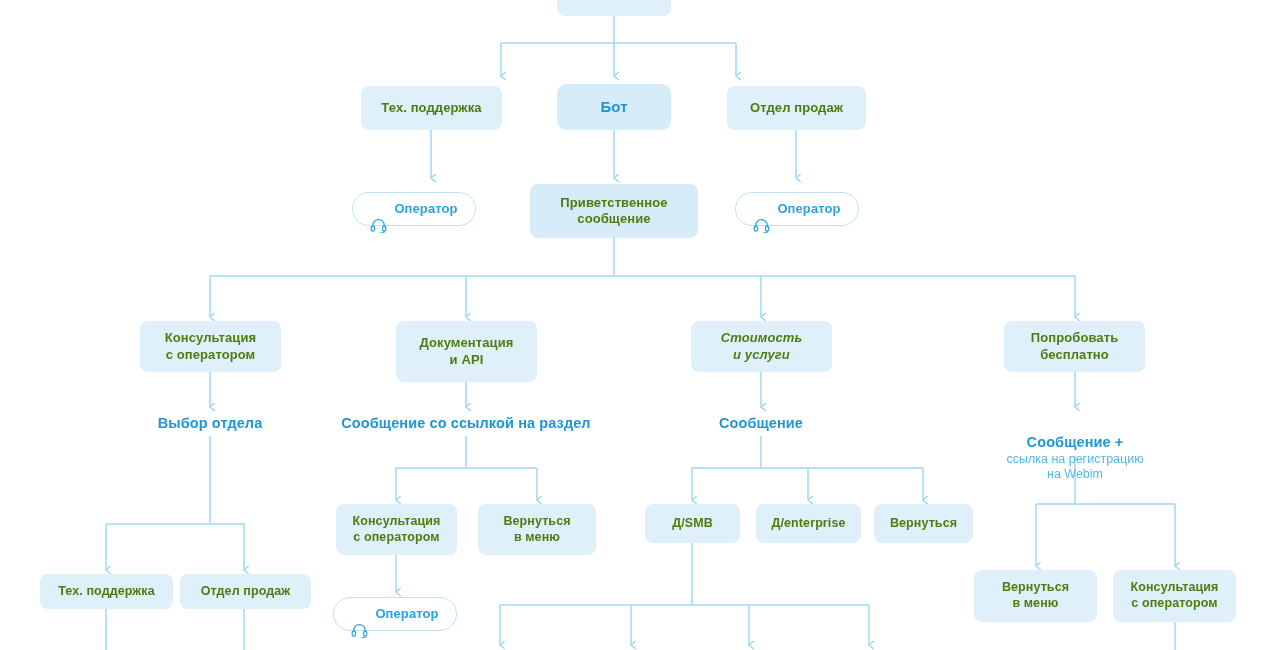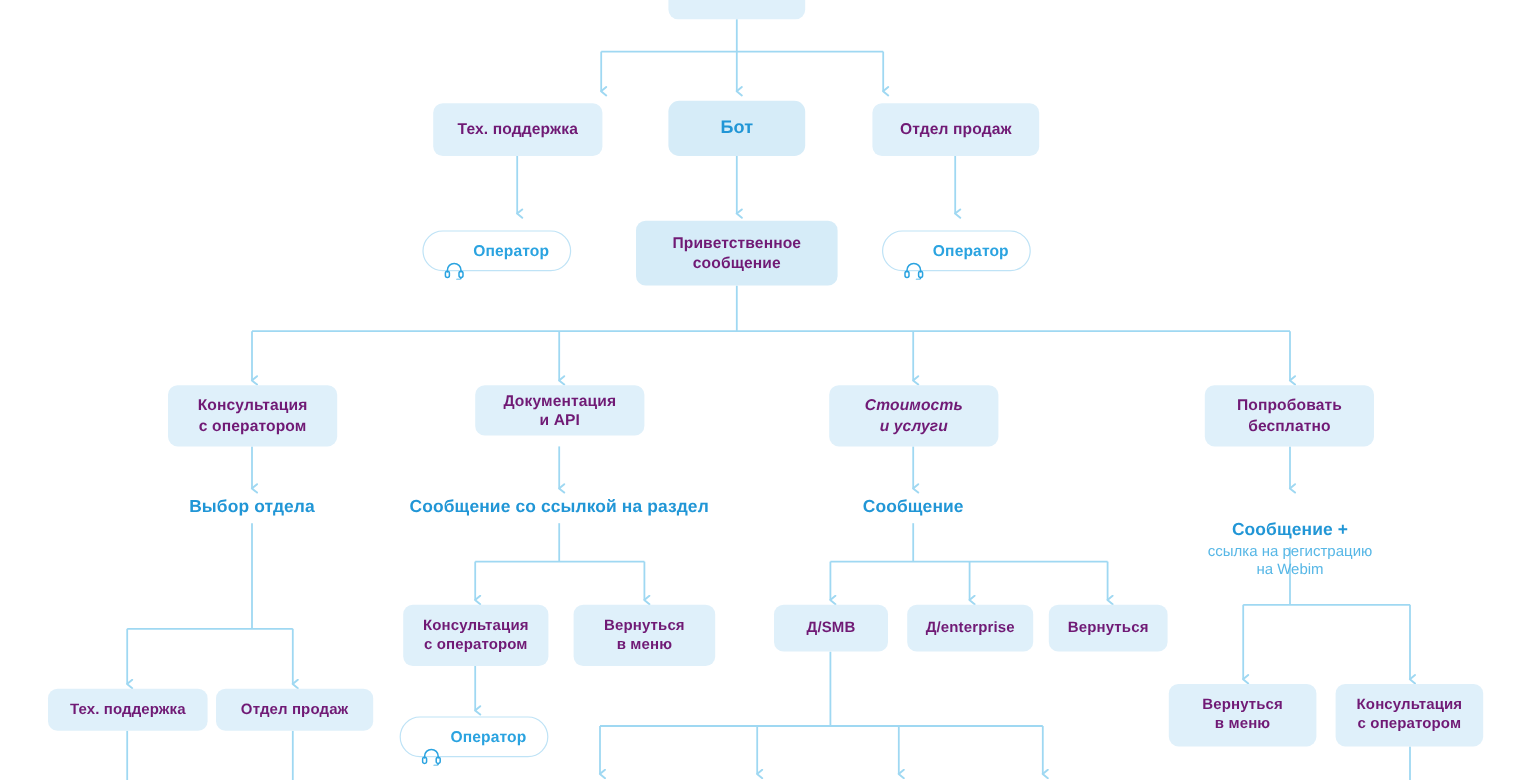--- a/index.html
+++ b/index.html
@@ -27,21 +27,21 @@
   }
   .node {
     position: absolute;
     box-sizing: border-box;
     display: flex;
     align-items: center;
     justify-content: center;
     text-align: center;
     border-radius: 8px;
     background: #dff0fa;
-    color: #701a75;
+    color: #4d7c0f;
     font-weight: bold;
     font-size: 13px;
     line-height: 1.25;
     letter-spacing: 0.1px;
     white-space: pre-line;
     padding: 4px 6px;
   }
   .node.bot {
     background: #d6ecf8;
     color: #2196d6;
@@ -195,21 +195,21 @@
         <rect x="14.8" y="9.6" width="4" height="6.2" rx="2" fill="none" stroke="#2aa3e0" stroke-width="1.5"></rect>
         <path d="M16.8,15.8 V16.4 a1.4,1.4 0 0 1 -1.4,1.4 H12.6" fill="none" stroke="#2aa3e0" stroke-width="1.4" stroke-linecap="round"></path>
       </svg>
     </span>
     <span class="op-text">Оператор</span>
   </div>
 
   <div class="node" style="left:140px; top:321px; width:141px; height:51px;">Консультация
 с оператором</div>
 
-  <div class="node" style="left:396px; top:321px; width:141px; height:42px;">Документация
+  <div class="node" style="left:396px; top:321px; width:141px; height:61px;">Документация
 и API</div>
 
   <div class="node" style="left:691px; top:321px; width:141px; height:51px;font-style:italic;">Стоимость
 и услуги</div>
 
   <div class="node" style="left:1004px; top:321px; width:141px; height:51px;">Попробовать
 бесплатно</div>
 
   <div class="label" style="left:316px; top:414px; width:300px;">Сообщение со ссылкой на раздел</div>
 

